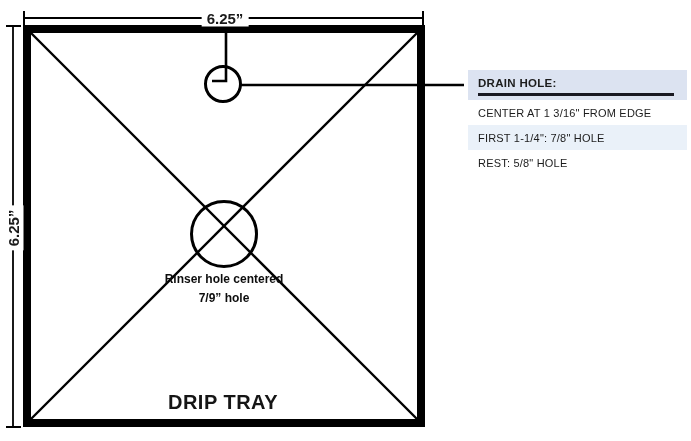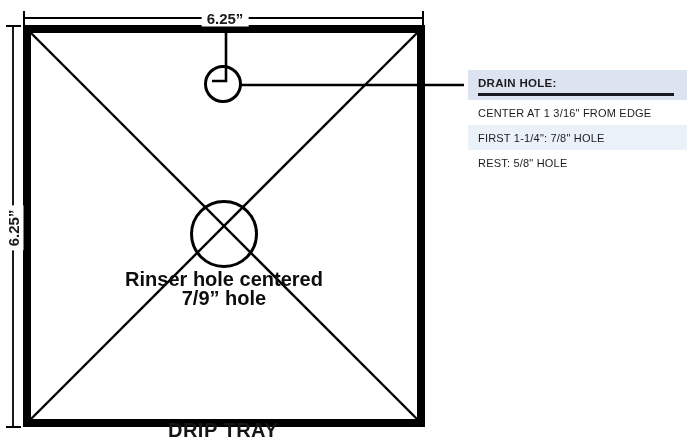--- a/index.html
+++ b/index.html
@@ -42,36 +42,35 @@
     padding: 2px 4px;
     transform: translate(-50%, -50%) rotate(-90deg);
   }
   .rinser-note {
     position: absolute;
     left: 224px;
     top: 270px;
     transform: translateX(-50%);
     width: max-content;
     text-align: center;
-    font-size: 20px;
+    font-size: 12px;
     line-height: 19px;
     font-weight: bold;
     color: #0d0d0d;
   }
   .tray-title {
     position: absolute;
     left: 223px;
     top: 391px;
     transform: translateX(-50%);
     font-size: 20px;
     font-weight: bold;
     letter-spacing: 0.5px;
     color: #151515;
     white-space: nowrap;
-    margin-top: 28px;
   }
   .callout {
     position: absolute;
     left: 468px;
     top: 70px;
     width: 219px;
     font-size: 11px;
     color: #1c1c1c;
     letter-spacing: 0.2px;
   }

